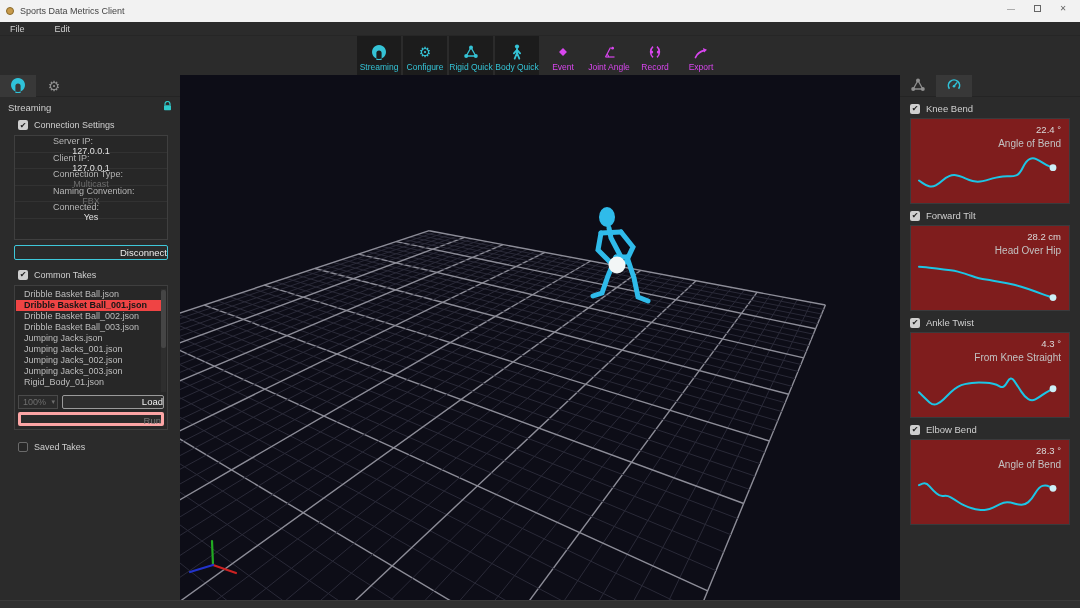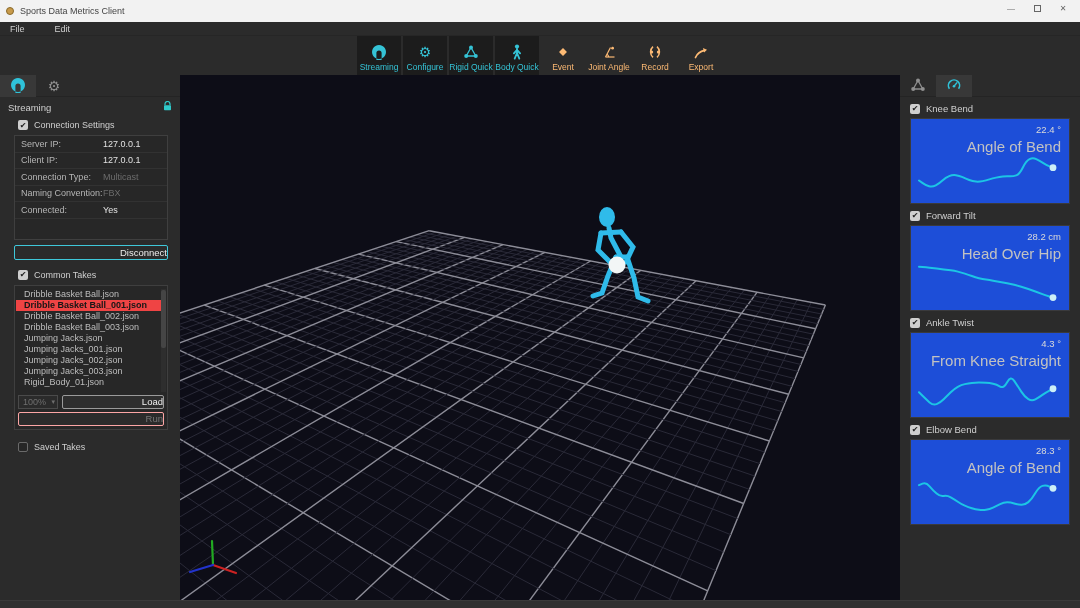--- a/index.html
+++ b/index.html
@@ -18,21 +18,21 @@
 
   
   .menubar { height:14px; background:#2b2b2b; display:flex; align-items:center;
     font-size:9px; color:#cfcfcf; gap:26px; padding-left:8px; border-bottom:1px solid #262626; }
   .menu-item { padding:0 2px; }
 
   
   .toolbar { height:39px; background:#2b2b2b; display:flex; justify-content:center;
     align-items:stretch; gap:2px; }
   .tool { width:44px; display:flex; flex-direction:column; align-items:center;
-    justify-content:flex-end; padding-bottom:3px; color:#fdba74; }
+    justify-content:flex-end; padding-bottom:3px; color:#d946ef; }
   .tool.active { background:#1c1c1c; color:#35c3d6; }
   .tool .t-icon { height:20px; display:flex; align-items:center; justify-content:center; }
   .tool .t-label { font-size:8.5px; white-space:nowrap; }
   .tool svg { display:block; }
   .uni-icon { font-size:14px; line-height:14px; }
 
   
   .main { display:flex; height:525px; }
   .panel { width:180px; background:#2b2b2b; position:relative; font-size:9px; color:#c8c8c8; }
 
@@ -42,21 +42,21 @@
 
   .panel-header { height:20px; display:flex; align-items:center; padding:0 8px; color:#cfcfcf; font-size:9.5px; }
   .panel-header .spacer { flex:1; }
 
   .cb-row { display:flex; align-items:center; gap:6px; padding:3px 0 3px 18px; color:#cfcfcf; }
   .cb { width:10px; height:10px; border-radius:2px; background:#cfcfcf; display:flex;
     align-items:center; justify-content:center; font-size:8px; color:#222; flex:none; }
   .cb.unchecked { background:#262626; border:1px solid #6a6a6a; color:transparent; }
 
   .group-box { margin:2px 12px 0 14px; border:1px solid #3f3f3f; background:#272727; }
-  .field-row { display:flex; height:16.5px; align-items:center; border-bottom:1px solid #323232; }
+  .field-row { display:flex; height:16.5px; align-items:center; border-bottom:1px solid #323232;flex-direction:column; }
   .field-label { width:88px; padding-left:6px; color:#b5b5b5; }
   .field-value { color:#e2e2e2; }
   .field-value.disabled { color:#6c6c6c; }
   .conn-spacer { height:20px; }
 
   .btn { display:block; text-align:right; border-radius:2px; cursor:default; }
   .disconnect-btn { margin:5px 12px 0 14px; height:15px; line-height:13px; border:1px solid #3fc8da;
     color:#ececec; font-size:9.5px; background:#2b2b2b; }
 
   .takes-box { margin:2px 12px 0 14px; border:1px solid #3f3f3f; background:#272727; padding-bottom:3px; }
@@ -64,35 +64,35 @@
   .take-item { height:11px; line-height:11px; padding-left:8px; color:#bdbdbd; white-space:nowrap; }
   .take-item.selected { background:#ef4444; color:#161616; font-weight:bold; }
   .list-scrollbar { position:absolute; right:0; top:0; width:5px; height:100%; background:#2e2e2e; }
   .list-thumb { position:absolute; right:0; top:1px; width:5px; height:58px; background:#454545; border-radius:2px; }
 
   .takes-controls { display:flex; gap:4px; margin:1px 3px 3px 3px; }
   .speed-combo { width:40px; height:14px; border:1px solid #4a4a4a; color:#6f6f6f;
     display:flex; align-items:center; padding-left:4px; position:relative; background:#2b2b2b; }
   .speed-combo .arrow { position:absolute; right:2px; top:2px; font-size:7px; color:#6f6f6f; }
   .load-btn { flex:1; height:14px; line-height:12px; border:1px solid #9a9a9a; color:#f0f0f0; font-size:9.5px; background:#2e2e2e; }
-  .run-btn { margin:0 3px; height:14px; line-height:12px; border:1px solid #fca5a5; color:#757575; font-size:9.5px; background:#2b2b2b; }
+  .run-btn { margin:0 3px; height:14px; line-height:12px; border:3px solid #fca5a5; color:#757575; font-size:9.5px; background:#2b2b2b; }
 
   .saved-takes { margin-top:9px; }
 
   
   .viewport { flex:1; position:relative; background:#0d0d17; overflow:hidden; }
   .viewport svg { position:absolute; left:0; top:0; }
 
   
   .rp-title { text-align:right; padding:6px 10px 2px 0; color:#d2d2d2; font-size:9.5px; }
   .metric-block { margin-top:4px; }
   .metric-head { display:flex; align-items:center; gap:6px; padding:2px 0 2px 10px; color:#d0d0d0; font-size:9.5px; }
-  .chart-box { margin:2px 10px 0 10px; height:86px; background:#1d4ed8; border:1px solid #3a3a3c; position:relative; }
+  .chart-box { margin:2px 10px 0 10px; height:86px; background:#7f1d1d; border:1px solid #3a3a3c; position:relative; }
   .chart-value { position:absolute; top:5px; right:8px; font-size:9.5px; color:#dadada; }
-  .chart-sub { position:absolute; top:19px; right:8px; font-size:15px; color:#c2c2c2;text-align:right; }
+  .chart-sub { position:absolute; top:19px; right:8px; font-size:10px; color:#c2c2c2;text-align:right; }
   .chart-box svg { position:absolute; left:0; bottom:0; }
 
   
   .statusbar { height:13px; background:#303030; border-top:1px solid #3a3a3a; }
 </style>
 </head>
 <body>
 
 <div class="titlebar">
   <div class="app-icon"></div>

